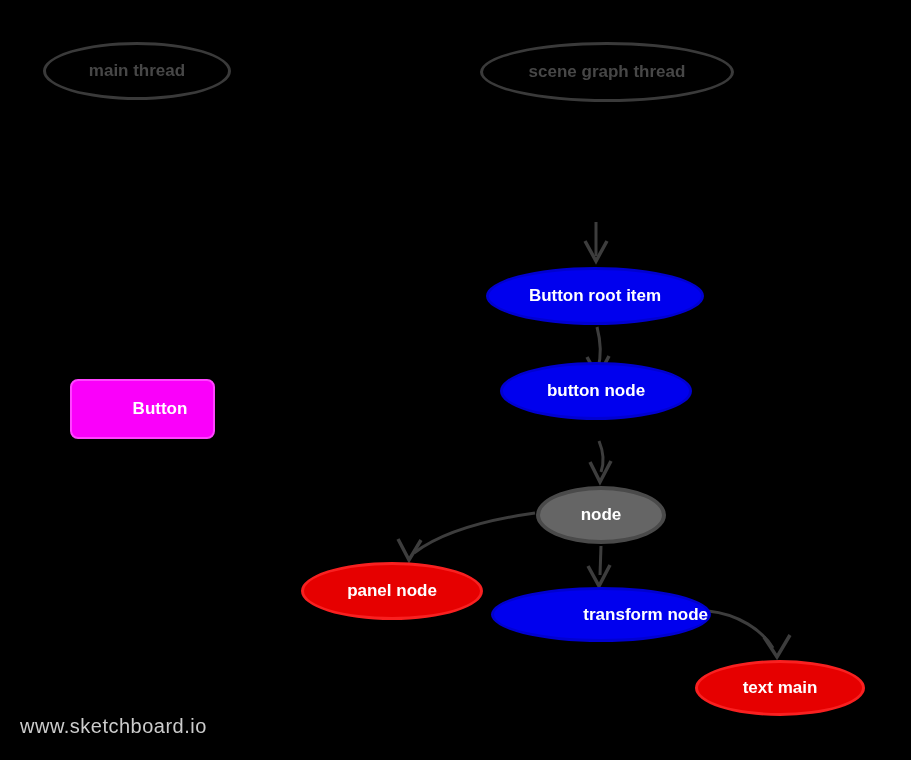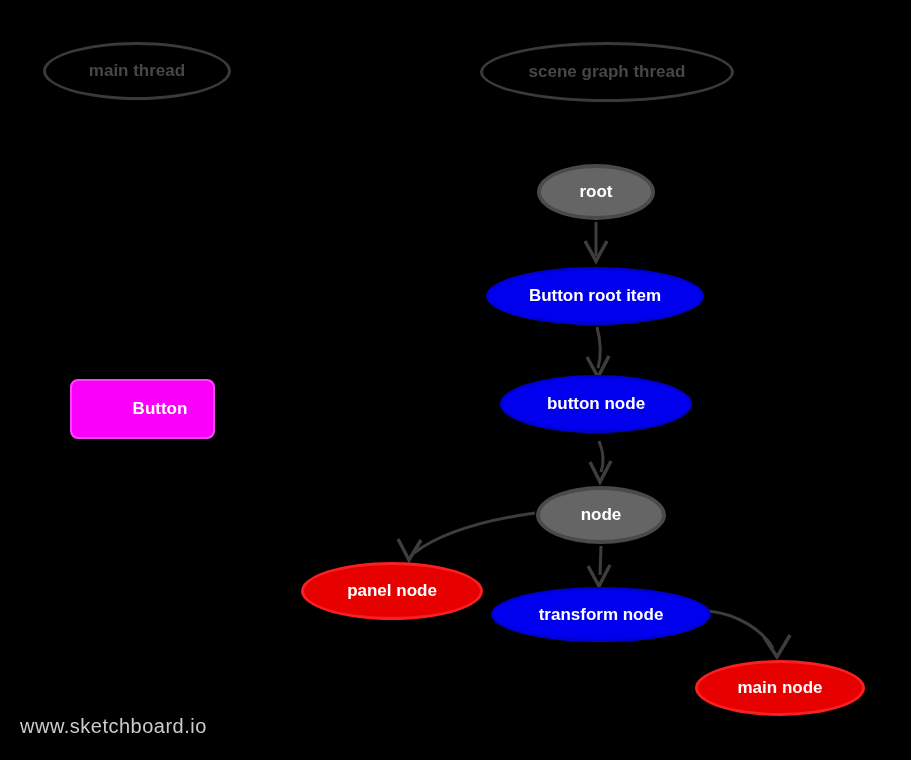--- a/index.html
+++ b/index.html
@@ -76,24 +76,24 @@
     top: 715px;
     color: #cccccc;
     font-size: 20px;
     letter-spacing: 0.5px;
   }
   
   #main-thread      { left: 43px;  top: 42px;  width: 188px; height: 58px; }
   #scene-thread     { left: 480px; top: 42px;  width: 254px; height: 60px; }
   #node-root        { left: 537px; top: 164px; width: 118px; height: 56px; }
   #node-quick       { left: 486px; top: 267px; width: 218px; height: 58px; }
-  #node-button      { left: 500px; top: 375px; width: 192px; height: 58px; }
+  #node-button      { left: 500px; top: 362px; width: 192px; height: 58px; }
   #node-node        { left: 536px; top: 486px; width: 130px; height: 58px; }
   #node-panel       { left: 301px; top: 562px; width: 182px; height: 58px; }
-  #node-transform   { left: 491px; top: 587px; width: 220px; height: 55px; }
+  #node-transform   { left: 491px; top: 587px; width: 220px; height: 55px; justify-content: flex-end; }
   #node-text        { left: 695px; top: 660px; width: 170px; height: 56px; }
   .edge-shaft { stroke: #3d3d3d; stroke-width: 3; fill: none; }
   .edge-head  { stroke: #3d3d3d; stroke-width: 3.5; fill: none; stroke-linejoin: miter; }
 </style>
 </head>
 <body>
 
 <div class="canvas">
 
   <svg class="arrows" viewBox="0 0 911 760">
@@ -134,23 +134,20 @@
   </div>
 
   <div class="node outline" id="scene-thread">
     <span>scene graph thread</span>
   </div>
 
   <div class="rect-button">
     <span>Button</span>
   </div>
 
-  <div class="node gray" id="node-root">
-    <span>root</span>
-  </div>
 
   <div class="node blue" id="node-quick">
     <span>Button root item</span>
   </div>
 
   <div class="node blue" id="node-button">
     <span>button node</span>
   </div>
 
   <div class="node gray" id="node-node">
@@ -159,18 +156,18 @@
 
   <div class="node red" id="node-panel">
     <span>panel node</span>
   </div>
 
   <div class="node blue" id="node-transform">
     <span>transform node</span>
   </div>
 
   <div class="node red" id="node-text">
-    <span>main node</span>
+    <span>text main</span>
   </div>
 
   <div class="watermark">www.sketchboard.io</div>
 
 </div>
 
 </body></html>

